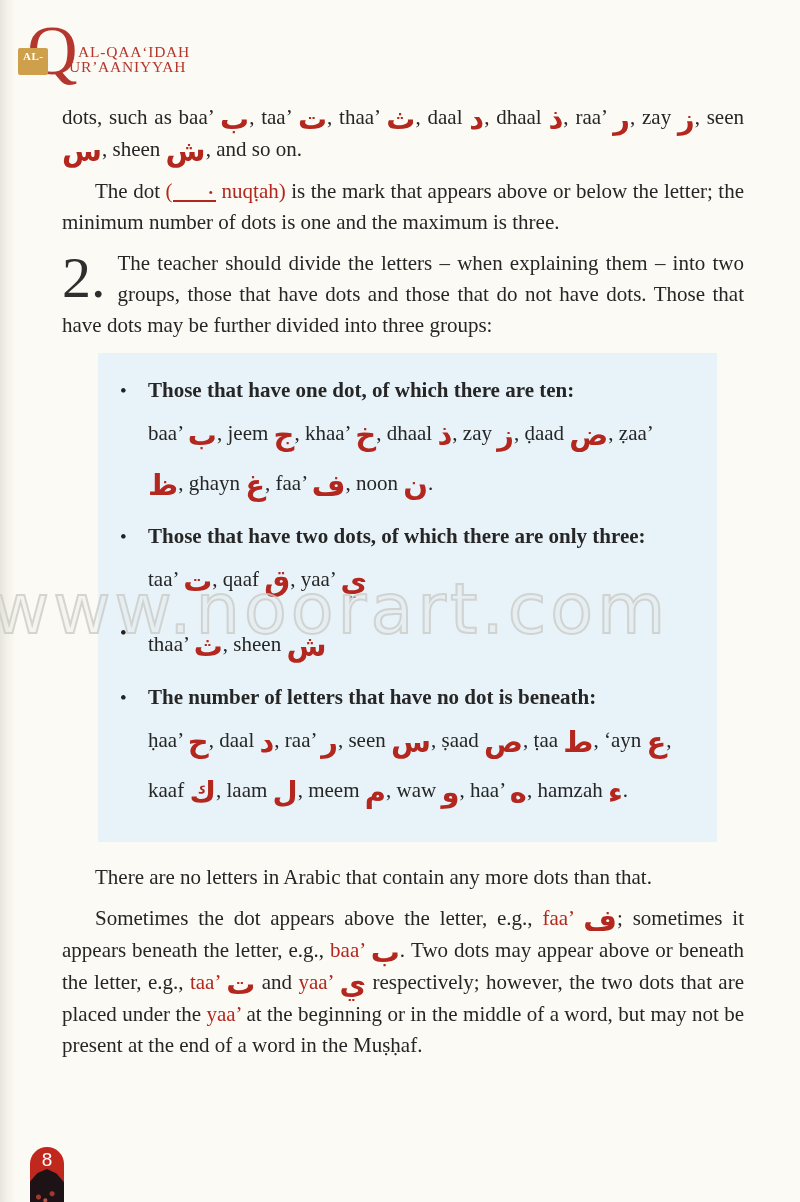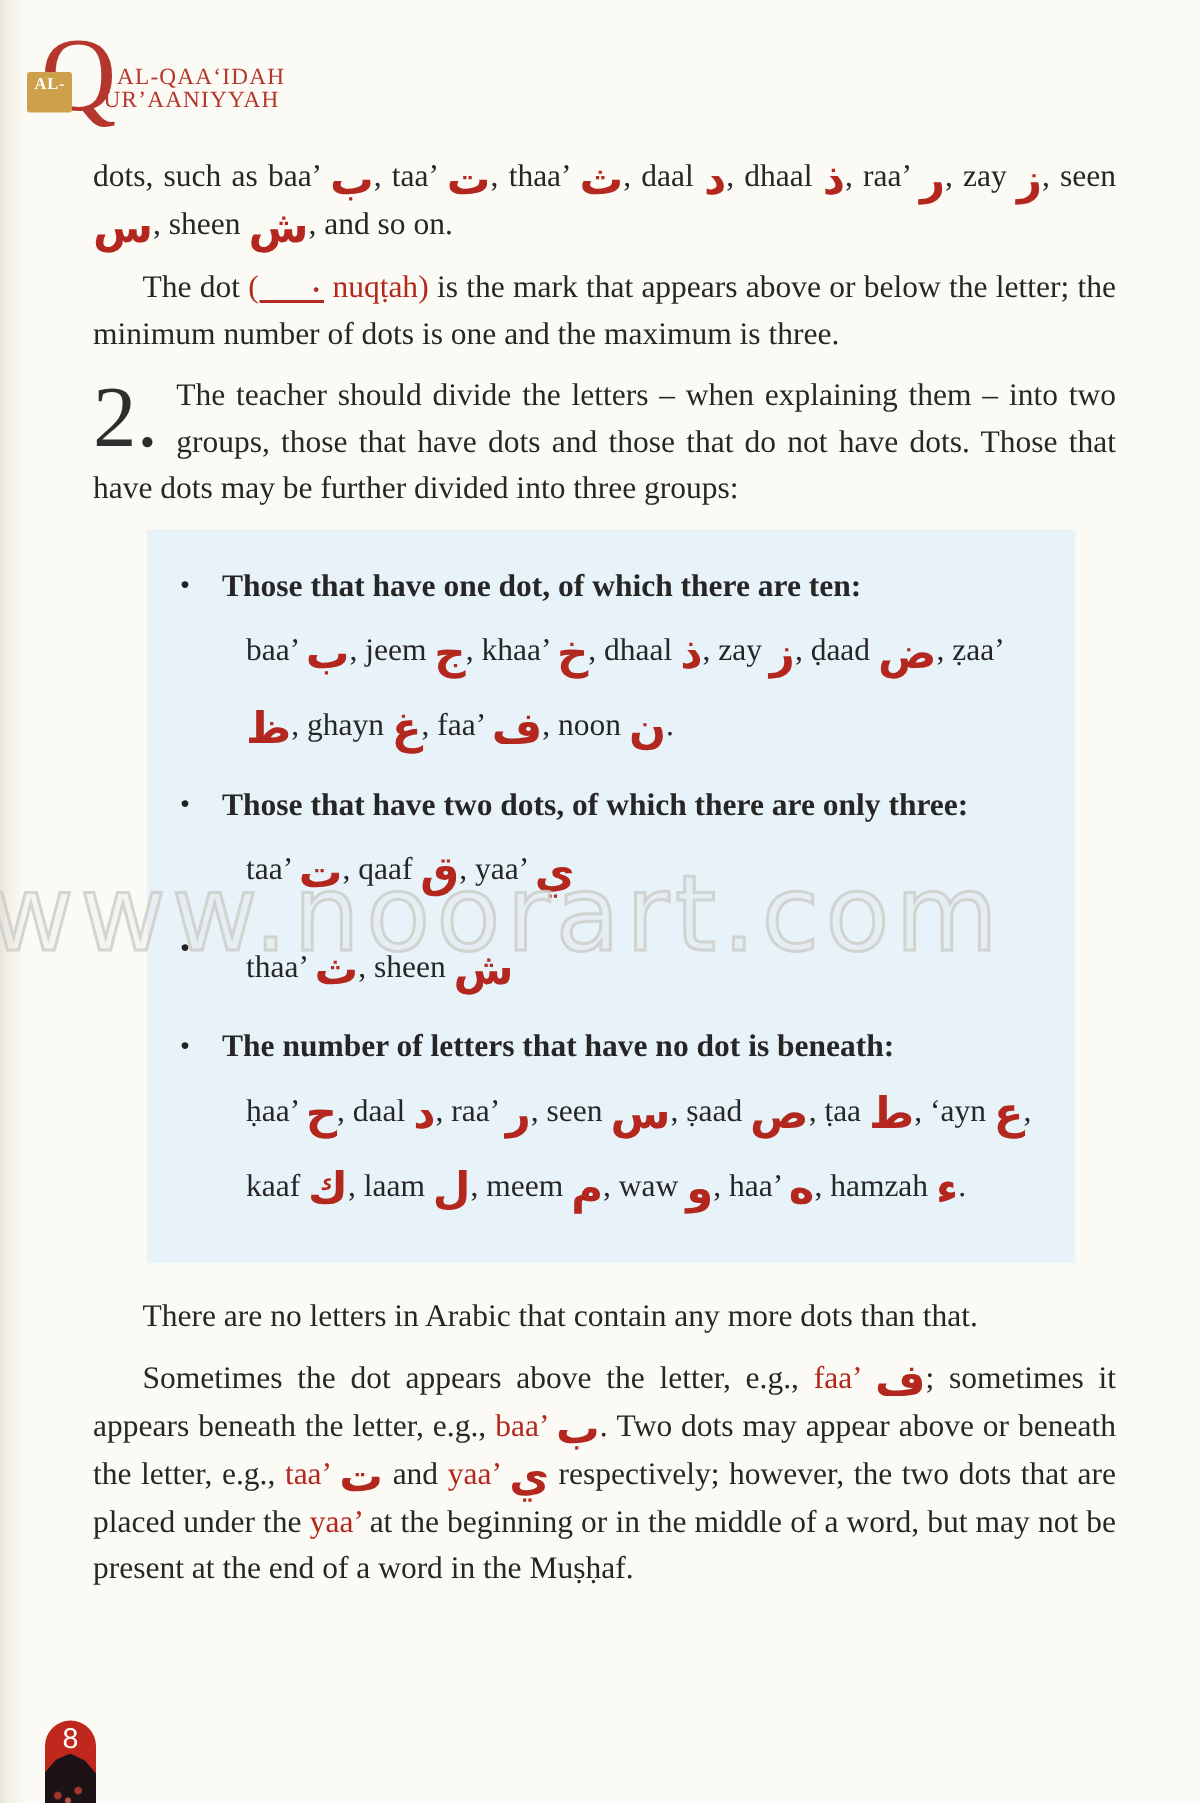--- a/index.html
+++ b/index.html
@@ -21,21 +21,21 @@
   p.indent{text-indent:33px;}
   .numbered{margin:4px 0 12px 0;}
   .big-num{float:left;font-size:58px;line-height:50px;padding:5px 12px 0 0;color:#2e2e2e;}
   
   .blue-box{background:#e8f3f9;margin:0 0 20px 36px;width:619px;box-sizing:border-box;
     padding:22px 26px 14px 22px;}
   .bullet-item{display:flex;margin-bottom:13px;}
   .bullet-mark{width:28px;flex:0 0 28px;font-size:19px;line-height:31px;color:#222;}
   .bullet-body{flex:1;}
   .bullet-title{font-size:21px;line-height:31px;font-weight:bold;}
-  .bullet-letters{margin-top:2px;font-size:21px;line-height:50px;margin-left:16px;}
+  .bullet-letters{margin-top:2px;font-size:21px;line-height:50px;}
   
   .seg-n{}
   .seg-ar{font-family:"DejaVu Sans",sans-serif;color:#b3271e;font-size:29px;line-height:1;vertical-align:-5px;font-weight:bold;}
   .seg-red{color:#b3271e;}
   .seg-redi{color:#b3271e;}
   .seg-nuq{display:inline-block;min-width:24px;text-align:center;color:#b3271e;border-bottom:2px solid #b3271e;
     font-size:13px;line-height:11px;padding:0 3px 2px 3px;vertical-align:1px;}
   
   .watermark{position:absolute;left:-8px;top:568px;width:816px;z-index:4;pointer-events:none;
     font-family:"DejaVu Sans",sans-serif;font-size:70px;letter-spacing:4px;white-space:nowrap;

